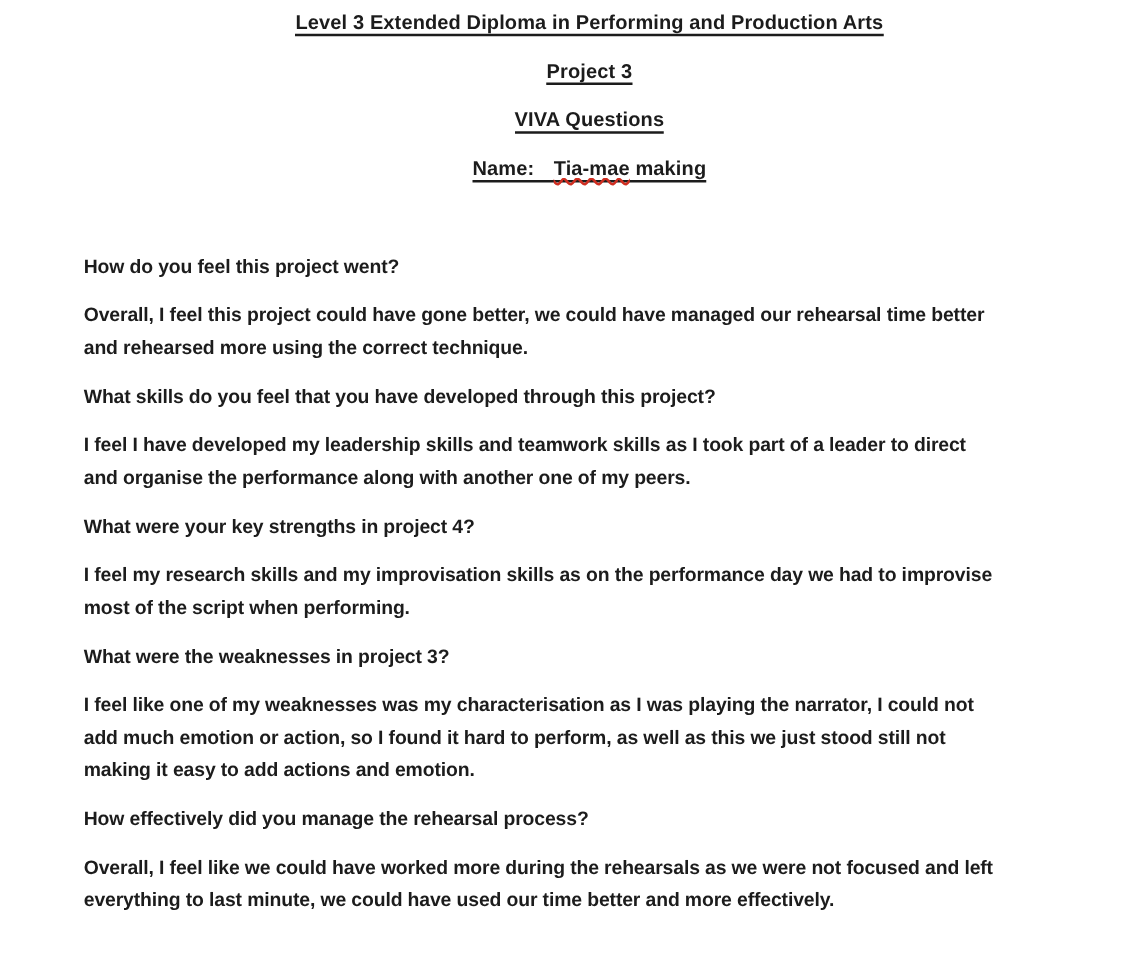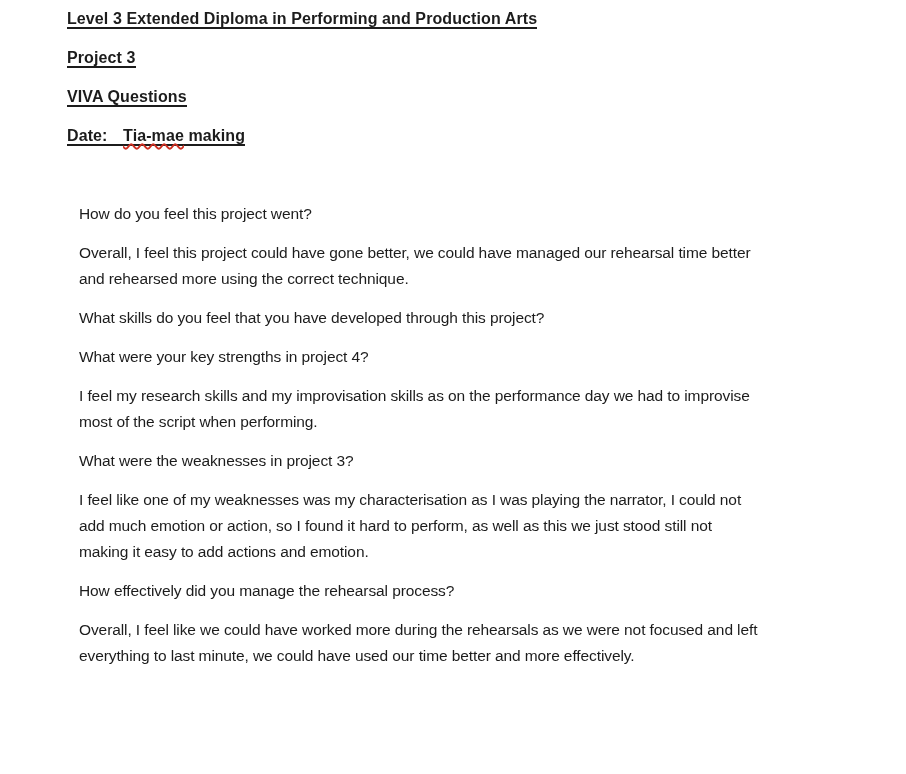--- a/index.html
+++ b/index.html
@@ -18,67 +18,70 @@
     box-sizing: border-box;
     padding: 6px 30px 0 67px;
     width: 906px;
   }
   .h {
     font-size: 16px;
     font-weight: 700;
     line-height: 26px;
     margin: 0 0 13px 0;
     letter-spacing: 0.1px;
+    text-align: center;
   }
   .u {
     border-bottom: 2px solid var(--ink, #1c1c1c);
     padding-bottom: 0px;
   }
   .sq {
     text-decoration: underline;
     text-decoration-style: wavy;
     text-decoration-color: var(--squiggle, #cf2e21);
     text-decoration-thickness: 1.5px;
     text-underline-offset: 2px;
     margin-left: 11px;
   }
   .spacer {
     height: 39px;
   }
   .q, .a {
     font-size: 15.5px;
-    font-weight: 400;
+    font-weight: 700;
     line-height: 26px;
-    margin: 0 0 13px 12px;
+    margin: 0 0 13px 0;
     white-space: pre-line;
     max-width: 812px;
     letter-spacing: -0.1px;
   }
 </style>
 </head>
 <body style="background: rgb(255, 255, 255);">
 
 <div class="doc">
 
   <div class="h"><span class="u">Level 3 Extended Diploma in Performing and Production Arts</span></div>
 
   <div class="h"><span class="u">Project 3</span></div>
 
   <div class="h"><span class="u">VIVA Questions</span></div>
 
-  <div class="h"><span class="u"><span>Date: </span><span class="sq">Tia-mae</span><span> making</span></span></div>
+  <div class="h"><span class="u"><span>Name: </span><span class="sq">Tia-mae</span><span> making</span></span></div>
 
 
   <div class="spacer"></div>
 
   <p class="q">How do you feel this project went?</p>
   <p class="a">Overall, I feel this project could have gone better, we could have managed our rehearsal time better
 and rehearsed more using the correct technique.</p>
 
   <p class="q">What skills do you feel that you have developed through this project?</p>
+  <p class="a">I feel I have developed my leadership skills and teamwork skills as I took part of a leader to direct
+and organise the performance along with another one of my peers.</p>
 
   <p class="q">What were your key strengths in project 4?</p>
   <p class="a">I feel my research skills and my improvisation skills as on the performance day we had to improvise
 most of the script when performing.</p>
 
   <p class="q">What were the weaknesses in project 3?</p>
   <p class="a">I feel like one of my weaknesses was my characterisation as I was playing the narrator, I could not
 add much emotion or action, so I found it hard to perform, as well as this we just stood still not
 making it easy to add actions and emotion.</p>
 

